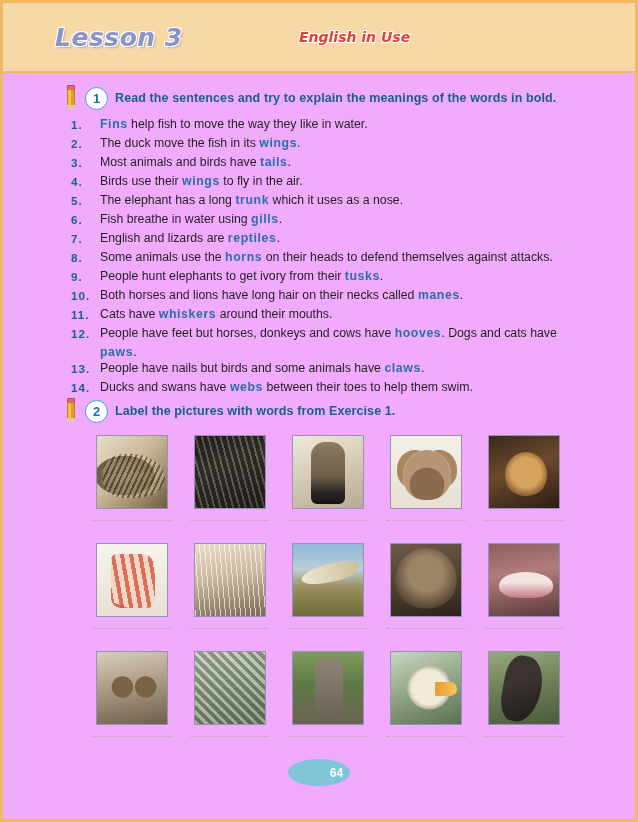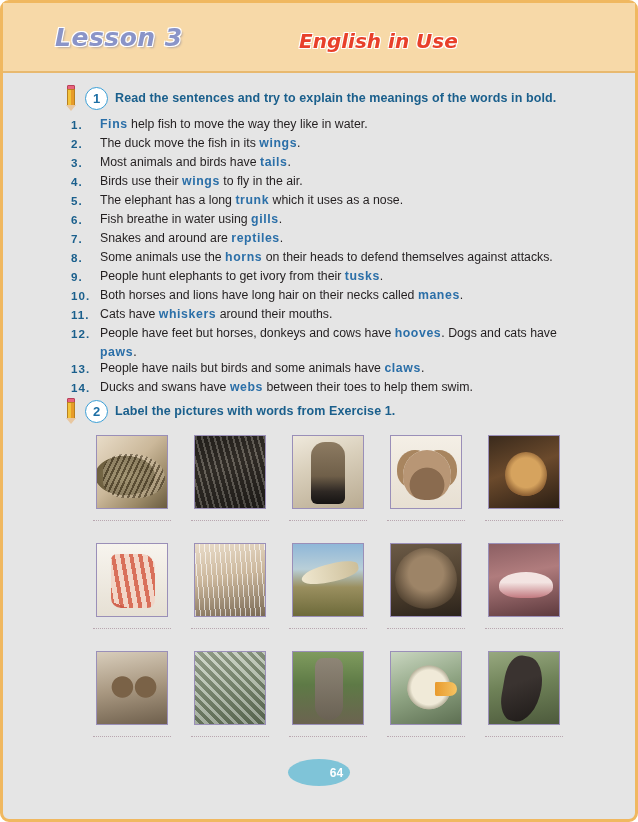--- a/index.html
+++ b/index.html
@@ -15,22 +15,22 @@
     position: relative;
     overflow: hidden;
   }
 
   .page {
     position: relative;
     width: 638px;
     height: 822px;
     box-sizing: border-box;
     border: 3px solid #f0b860;
-    border-radius: 9px;
-    background: #e5e5e5;
+    border-radius: 0;
+    background: #f0abfc;
   }
 
   
   .header {
     position: relative;
     height: 68px;
     background: #f7d9a8;
     border-bottom: 2px solid #e8b96f;
     display: flex;
     align-items: center;
@@ -52,21 +52,21 @@
       1px 1px 0 #ffffff,
       2px 2px 2px rgba(120,120,150,0.45);
   }
   .header-unit {
     position: absolute;
     left: 296px;
     top: 26px;
     font-family: "DejaVu Sans", sans-serif;
     font-weight: bold;
     font-style: italic;
-    font-size: 20px;
+    font-size: 14px;
     color: #e8402a;
     text-shadow:
       -1px -1px 0 #ffffff,
       1px -1px 0 #ffffff,
       -1px 1px 0 #ffffff,
       1px 1px 0 #ffffff;
   }
 
   
   .exercise-head {
@@ -346,21 +346,21 @@
       <div class="s-row">
         <span class="s-num">5.</span>
         <span class="s-body"><span>The elephant has a long </span><b>trunk</b><span> which it uses as a nose.</span></span>
       </div>
       <div class="s-row">
         <span class="s-num">6.</span>
         <span class="s-body"><span>Fish breathe in water using </span><b>gills</b><span>.</span></span>
       </div>
       <div class="s-row">
         <span class="s-num">7.</span>
-        <span class="s-body"><span>Snakes and around are </span><b>reptiles</b><span>.</span></span>
+        <span class="s-body"><span>English and lizards are </span><b>reptiles</b><span>.</span></span>
       </div>
       <div class="s-row">
         <span class="s-num">8.</span>
         <span class="s-body"><span>Some animals use the </span><b>horns</b><span> on their heads to defend themselves against attacks.</span></span>
       </div>
       <div class="s-row">
         <span class="s-num">9.</span>
         <span class="s-body"><span>People hunt elephants to get ivory from their </span><b>tusks</b><span>.</span></span>
       </div>
       <div class="s-row">

